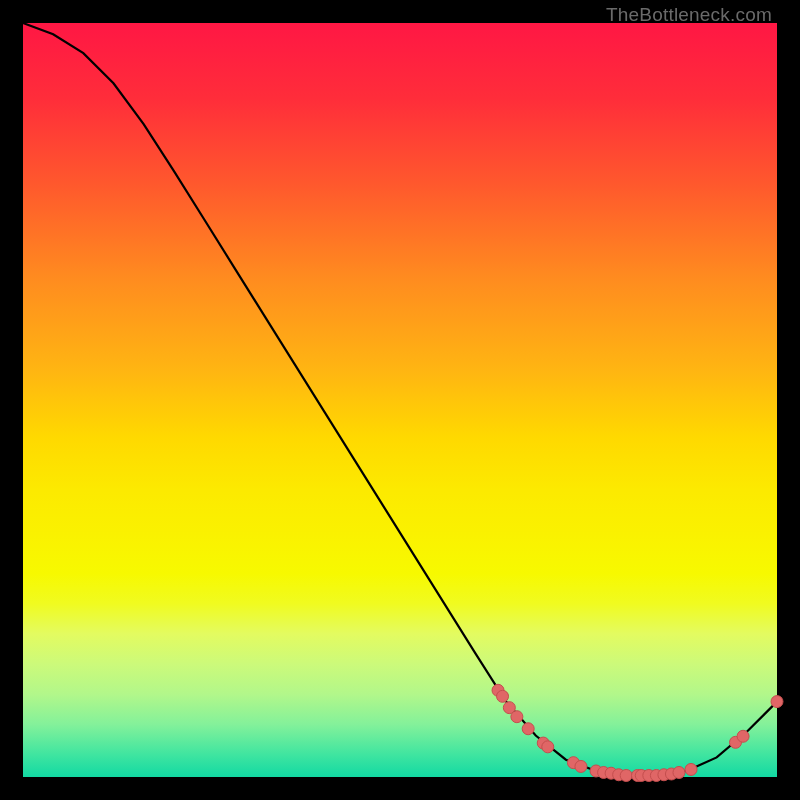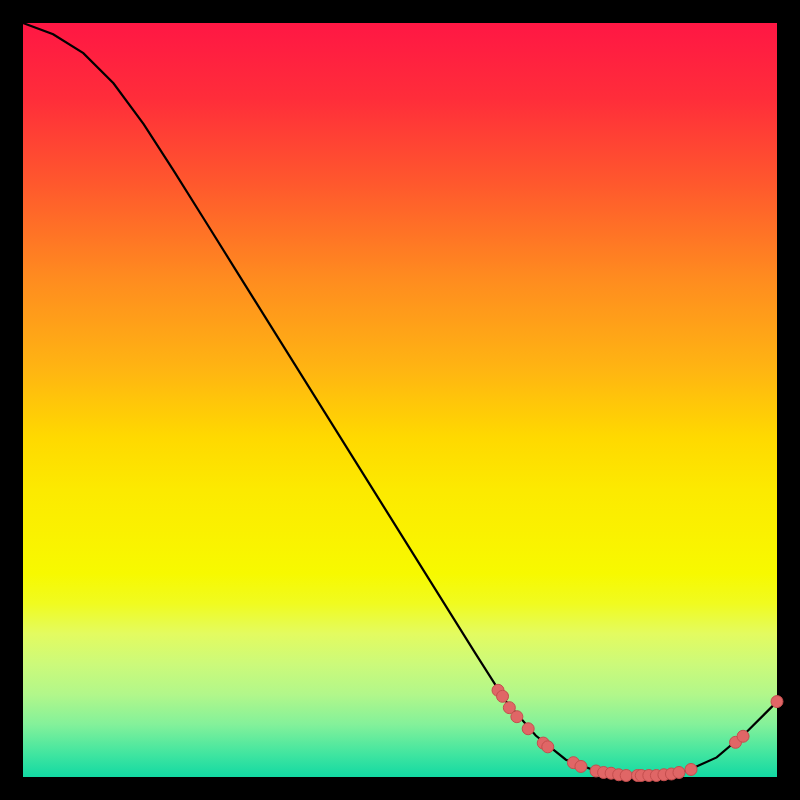--- a/index.html
+++ b/index.html
@@ -57,20 +57,21 @@
     width: 754px;
     height: 754px;
     overflow: visible;
   }
 </style>
 </head>
 <body>
 
 <div class="frame">
   <div class="plot"></div>
+  <div class="brand">TheBottleneck.com</div>
   <svg class="curve" viewBox="0 0 754 754">
     <path id="curve-path" fill="none" stroke="#000000" stroke-width="2.2" d="M0.00 0.00 L30.16 11.31 L60.32 30.16 L90.48 60.32 L120.64 101.04 L150.80 147.78 L180.96 196.04 L211.12 244.30 L241.28 292.55 L271.44 340.81 L301.60 389.06 L331.76 437.32 L361.92 485.58 L392.08 533.83 L422.24 582.09 L452.40 630.34 L482.56 677.85 L512.72 712.53 L542.88 736.66 L573.04 747.97 L603.20 752.49 L633.36 752.49 L663.52 747.97 L693.68 734.40 L723.84 708.76 L754.00 678.60"></path>
     <g id="markers">
         <circle cx="475.02" cy="667.29" r="6" fill="#e06666" stroke="#c44e4e" stroke-width="1"></circle>
         <circle cx="479.54" cy="673.32" r="6" fill="#e06666" stroke="#c44e4e" stroke-width="1"></circle>
         <circle cx="486.33" cy="684.63" r="6" fill="#e06666" stroke="#c44e4e" stroke-width="1"></circle>
         <circle cx="493.87" cy="693.68" r="6" fill="#e06666" stroke="#c44e4e" stroke-width="1"></circle>
         <circle cx="505.18" cy="705.74" r="6" fill="#e06666" stroke="#c44e4e" stroke-width="1"></circle>
         <circle cx="520.26" cy="720.07" r="6" fill="#e06666" stroke="#c44e4e" stroke-width="1"></circle>
         <circle cx="524.78" cy="723.84" r="6" fill="#e06666" stroke="#c44e4e" stroke-width="1"></circle>

